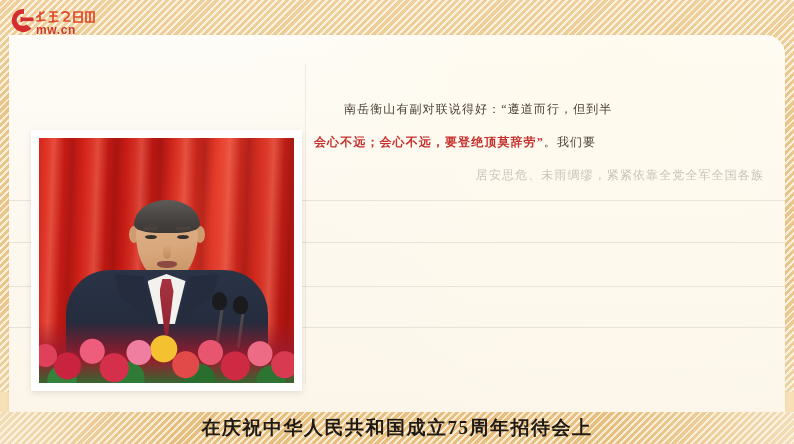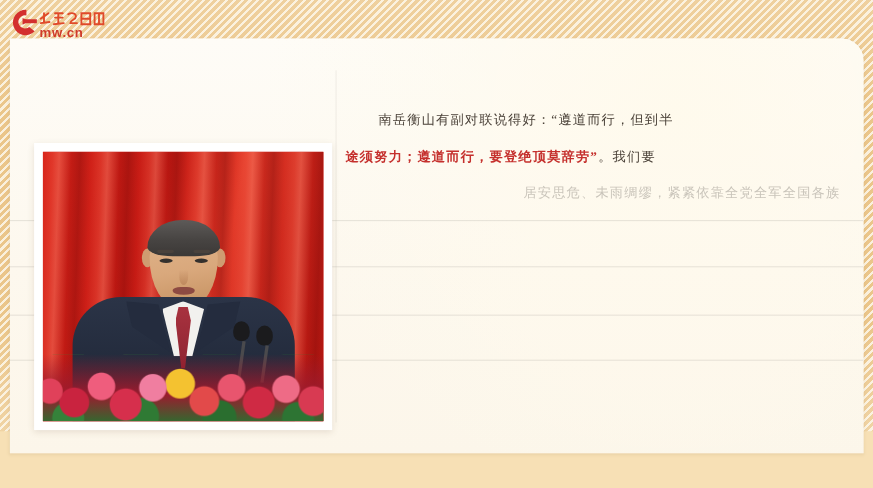--- a/index.html
+++ b/index.html
@@ -470,20 +470,23 @@
         <div class="mic2">
           <div class="mic-head"></div>
           <div class="mic-stem"></div>
         </div>
         <div class="flowers"></div>
       </div>
     </div>
 
     <div id="text-block">
       <div class="tline l1">南岳衡山有副对联说得好：“遵道而行，但到半</div>
-      <div class="tline l2"><span class="red">途须努力；遵道而行，要登绝顶莫辞劳”</span><span>。我们要</span></div>
+      <div class="tline l2"><span class="red">会心不远；会心不远，要登绝顶莫辞劳”</span><span>。我们要</span></div>
       <div class="tline l3">居安思危、未雨绸缪，紧紧依靠全党全军全国各族</div>
     </div>
 
   </div>
 
+  <div id="caption-band">
+    <div id="caption-text">在庆祝中华人民共和国成立75周年招待会上</div>
+  </div>
 
 </div>
 
 </body></html>

